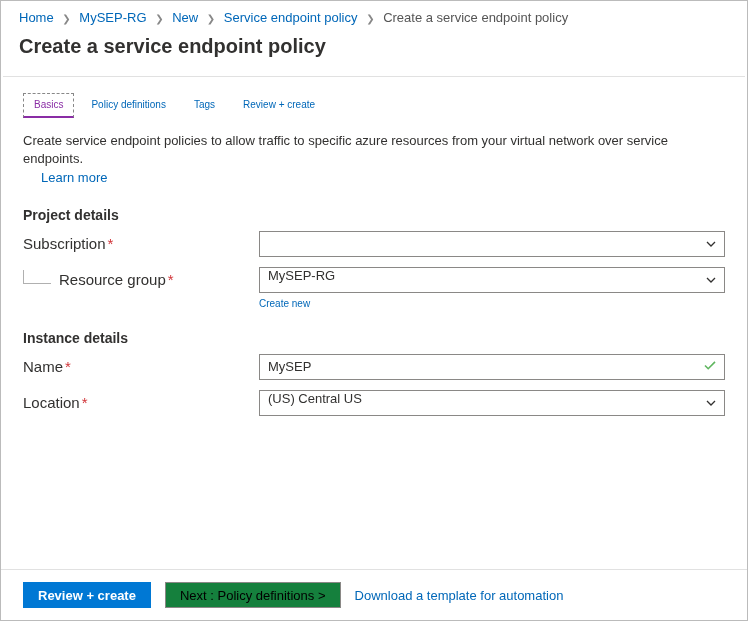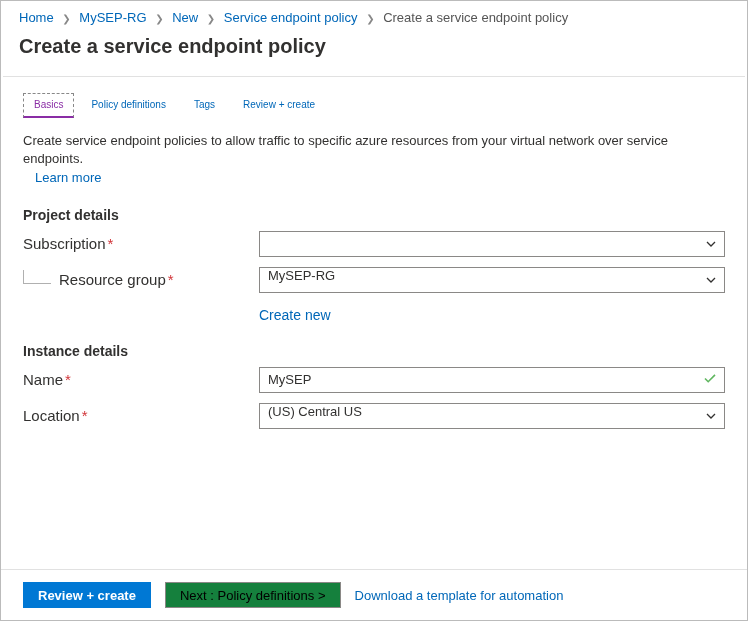--- a/index.html
+++ b/index.html
@@ -63,21 +63,21 @@
     margin-top: 14px;
     color: #323130;
     font-size: 13px;
     line-height: 1.35;
   }
   .learn-more {
     color: #0067b8;
     cursor: pointer;
     display: inline-block;
     margin-top: 2px;
-    margin-left: 12px;
+    margin-left: 18px;
   }
   .section-h {
     font-weight: 600;
     font-size: 14px;
     margin-top: 20px;
     margin-bottom: 8px;
   }
   .form-row {
     display: flex;
     align-items: center;
@@ -125,23 +125,23 @@
   .chev svg { display: block; }
   .check-icon {
     position: absolute;
     right: 8px;
     top: 50%;
     transform: translateY(-50%);
     color: #5fb65f;
   }
   .create-new {
     color: #0067b8;
-    font-size: 14px;
-    cursor: pointer;
-    margin-top: 12px;
+    font-size: 10px;
+    cursor: pointer;
+    margin-top: 3px;
     display: inline-block;
   }
   .footer {
     position: absolute;
     left: 0; right: 0; bottom: 0;
     border-top: 1px solid #e1e1e1;
     padding: 12px 22px;
     display: flex;
     align-items: center;
     gap: 14px;

